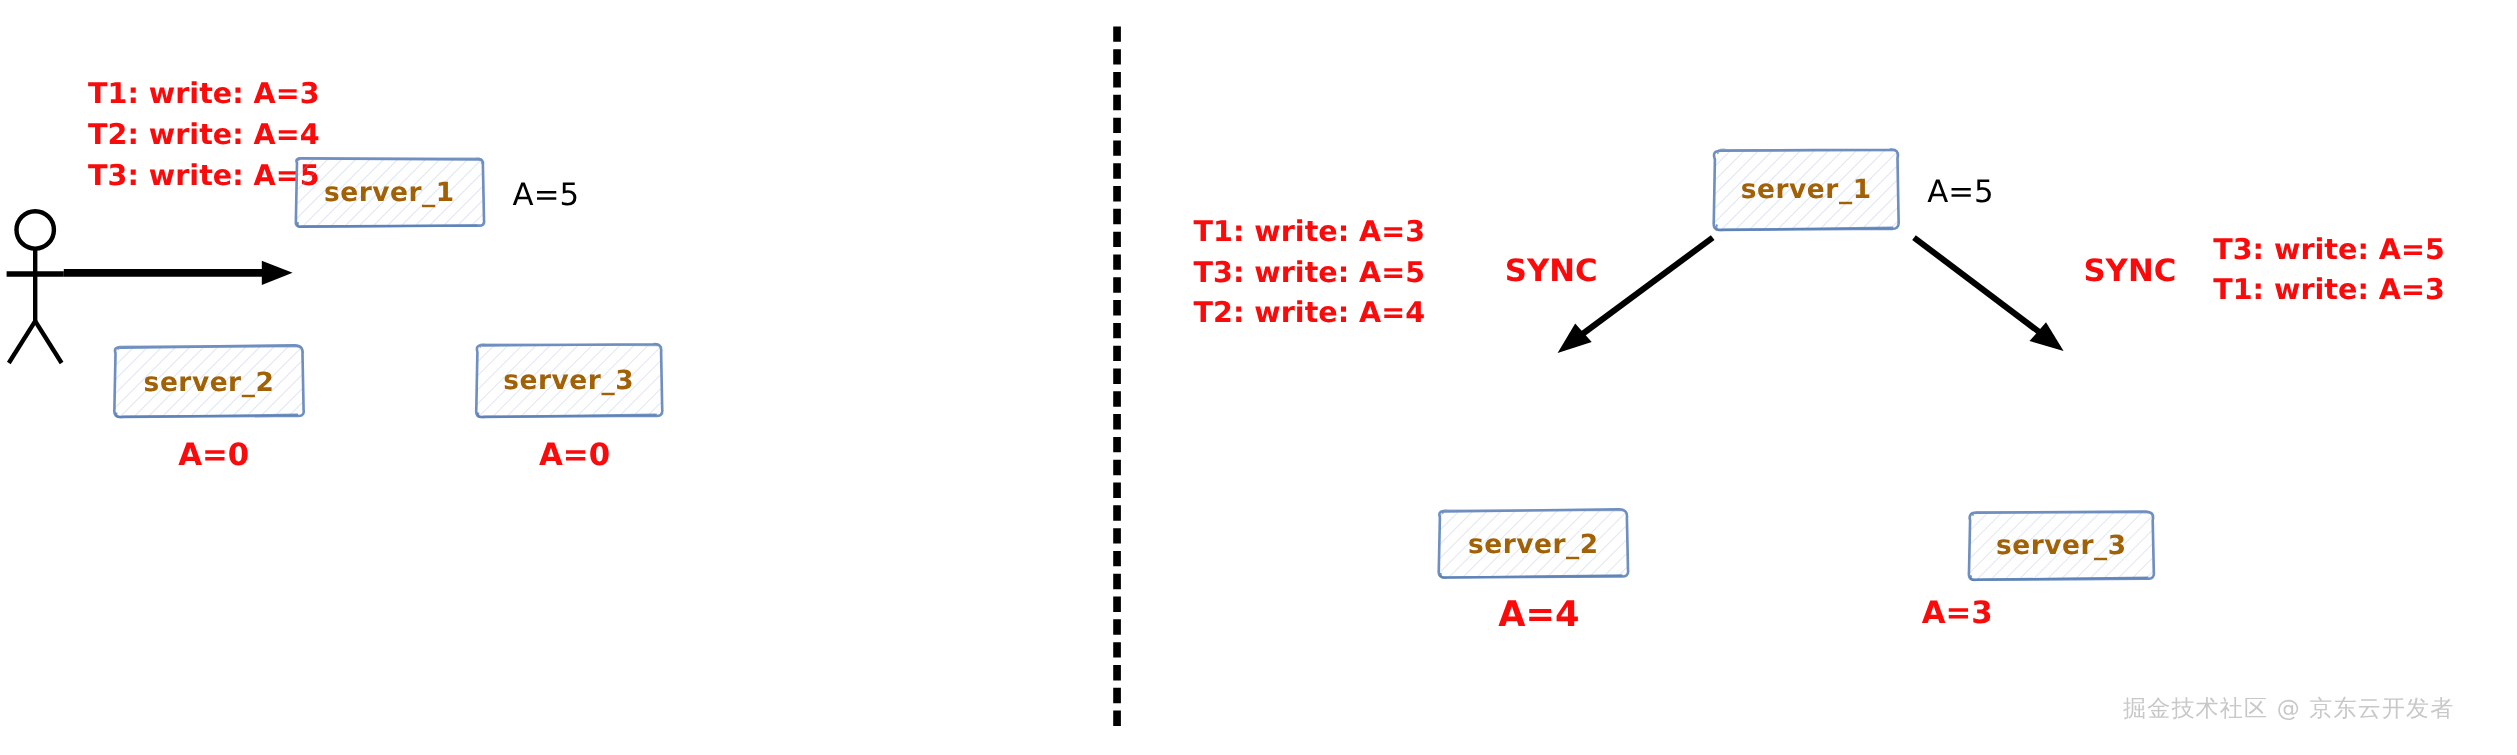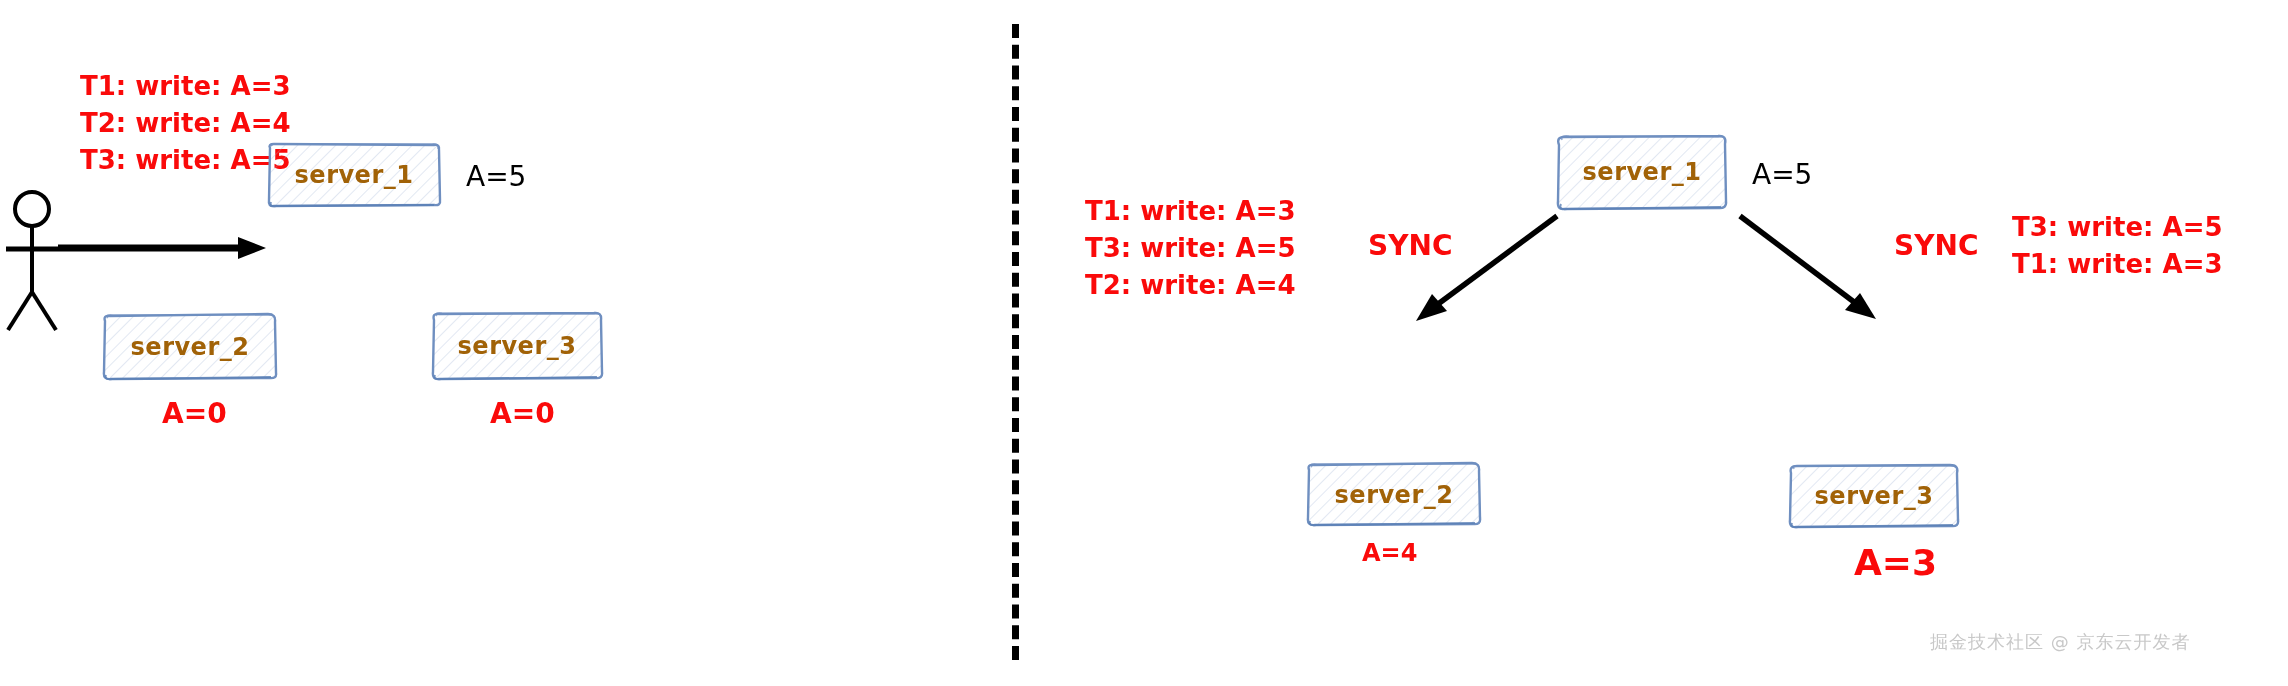--- a/index.html
+++ b/index.html
@@ -64,21 +64,21 @@
   .divider {
     position: absolute;
     border-left: 7px dashed #000000;
   }
 
   
   .watermark {
     position: absolute;
     color: #c8c8c8;
     font-family: "DejaVu Sans", sans-serif;
-    font-size: 18px;
+    font-size: 21px;
     letter-spacing: 1px;
     white-space: nowrap;
   }
 
   svg.overlay {
     position: absolute;
     left: 0;
     top: 0;
     width: 2288px;
     height: 686px;
@@ -197,32 +197,32 @@
         <pattern id="hatchR2" width="9" height="9" patternTransform="rotate(45)" patternUnits="userSpaceOnUse">
           <line x1="0" y1="0" x2="0" y2="9" stroke="#9db4d4" stroke-width="1.1" opacity="0.55"></line>
         </pattern>
       </defs>
       <path d="M5,9 Q3,3 10,4 L168,2 Q176,2 175,10 L176,57 Q177,64 169,63 L11,64 Q3,65 4,57 Z" fill="url(#hatchR2)" stroke="#6f8fc0" stroke-width="2.4" stroke-linejoin="round"></path>
       <path d="M8,6 Q5,2 13,3 L170,3 Q176,3 175,9" fill="none" stroke="#6f8fc0" stroke-width="1.6" opacity="0.7"></path>
       <path d="M6,60 Q4,65 12,64 L171,62" fill="none" stroke="#5a7fb5" stroke-width="2" opacity="0.8"></path>
     </svg>
     <div class="box-label" style="font-size:24px;">server_2</div>
   </div>
-  <div class="red-text" style="left:1362px; top:536px; font-size:24px;">A=4</div>
+  <div class="red-text" style="left:1362px; top:536px; font-size:32px;">A=4</div>
 
   <div class="server-box" style="left:1785px; top:462px; width:178px; height:68px;">
     <svg class="box-svg" viewBox="0 0 178 68" preserveAspectRatio="none">
       <defs>
         <pattern id="hatchR3" width="9" height="9" patternTransform="rotate(45)" patternUnits="userSpaceOnUse">
           <line x1="0" y1="0" x2="0" y2="9" stroke="#9db4d4" stroke-width="1.1" opacity="0.55"></line>
         </pattern>
       </defs>
       <path d="M6,11 Q4,4 12,4 L165,3 Q174,3 172,11 L173,58 Q174,65 166,64 L11,65 Q4,66 5,58 Z" fill="url(#hatchR3)" stroke="#6f8fc0" stroke-width="2.4" stroke-linejoin="round"></path>
       <path d="M9,7 Q7,3 15,4 L167,4 Q173,4 172,10" fill="none" stroke="#6f8fc0" stroke-width="1.6" opacity="0.7"></path>
       <path d="M7,61 Q5,66 13,65 L168,63" fill="none" stroke="#5a7fb5" stroke-width="2" opacity="0.8"></path>
     </svg>
     <div class="box-label" style="font-size:24px;">server_3</div>
   </div>
-  <div class="red-text" style="left:1854px; top:537px; font-size:36px;">A=3</div>
+  <div class="red-text" style="left:1747px; top:537px; font-size:28px;">A=3</div>
 
   <div class="watermark" style="left:1930px; top:630px;">掘金技术社区 @ 京东云开发者</div>
 
 </div>
 
 </body></html>

